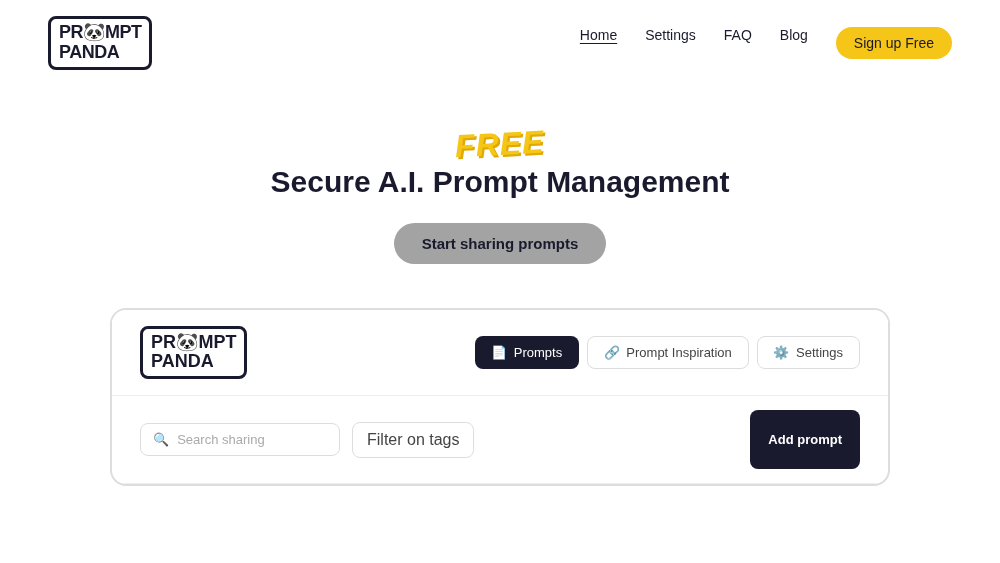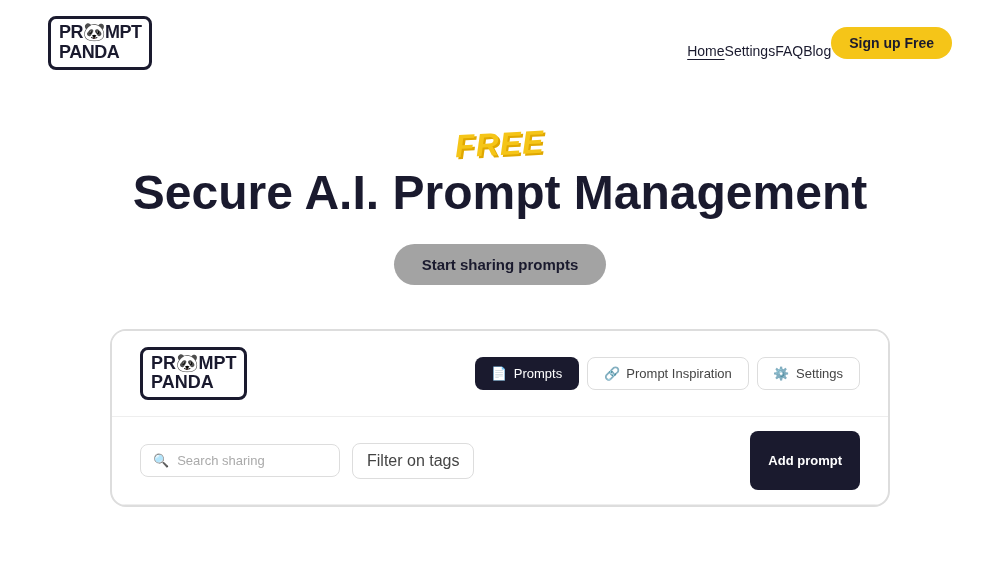--- a/index.html
+++ b/index.html
@@ -9,42 +9,42 @@
     .nav {
       display: flex; align-items: center; justify-content: space-between;
       padding: 16px 48px; position: relative;
     }
     .nav-logo { display: flex; align-items: center; }
     .nav-logo-text {
       font-weight: 900; font-size: 18px; line-height: 1.1; color: #1a1a2e;
       border: 3px solid #1a1a2e; border-radius: 8px; padding: 4px 8px;
       letter-spacing: -0.5px;
     }
-    .nav-links { display: flex; align-items: flex-end; }
+    .nav-links { display: flex; align-items: flex-start; gap: 28px; }
     .nav-link {
       font-size: 14px; color: #1a1a2e; text-decoration: none; cursor: pointer;
     }
     .nav-link.active { text-decoration: underline; text-underline-offset: 3px; }
     .nav-signup {
       background: #f5c518; color: #1a1a2e; border: none; border-radius: 20px;
-      padding: 8px 18px; font-size: 14px; font-weight: 700; cursor: pointer;
+      padding: 8px 18px; font-size: 14px; font-weight: 400; cursor: pointer;
     }
 
     
     .hero {
       text-align: center; padding: 40px 24px 20px;
     }
     .hero-free {
       font-size: 32px; font-weight: 900; color: #f5c518;
       font-style: italic; transform: rotate(-3deg); display: inline-block;
       margin-bottom: 0px; letter-spacing: 1px;
       text-shadow: 2px 2px 0 #e0a800;
     }
     .hero-title {
-      font-size: 48px; font-weight: 700; color: #1a1a2e; margin-top: 2px;
+      font-size: 30px; font-weight: 700; color: #1a1a2e; margin-top: 2px;
     }
     .hero-subtitle {
       font-size: 14px; color: #666; margin-top: 16px; line-height: 1.6; max-width: 380px; margin-left: auto; margin-right: auto;
     }
     .hero-cta {
       background: #a3a3a3; color: #1a1a2e; border: none; border-radius: 24px;
       padding: 12px 28px; font-size: 15px; font-weight: 700; cursor: pointer;
       margin-top: 24px;
     }
     .hero-note { font-size: 12px; color: #999; margin-top: 10px; }

